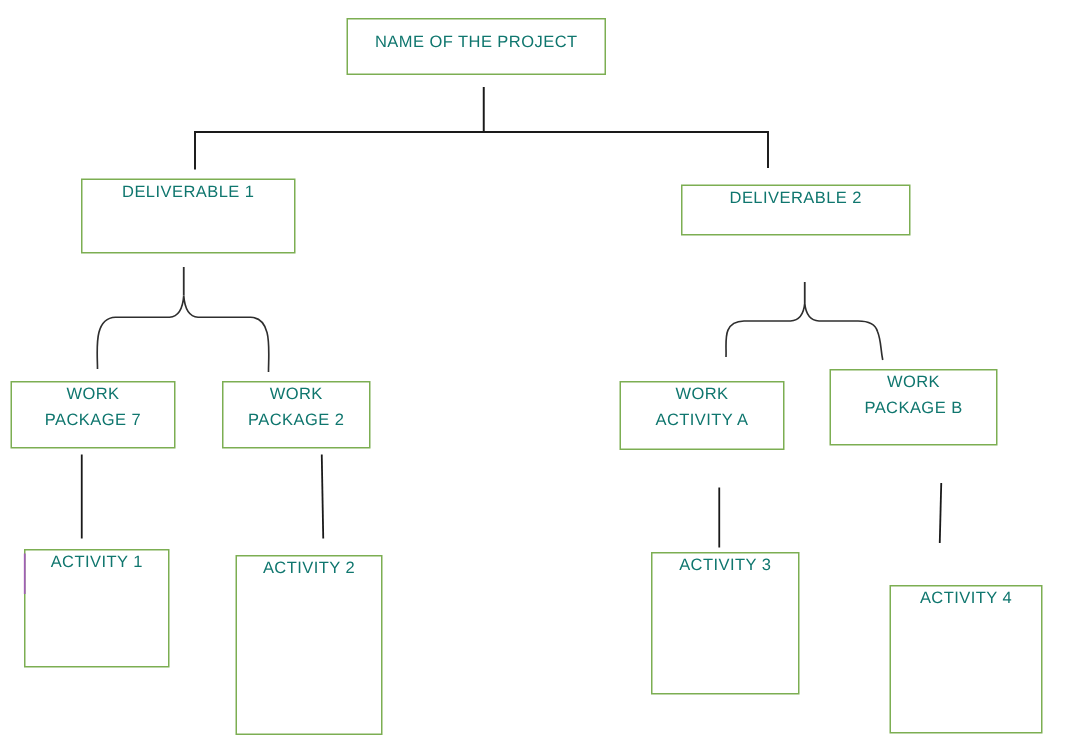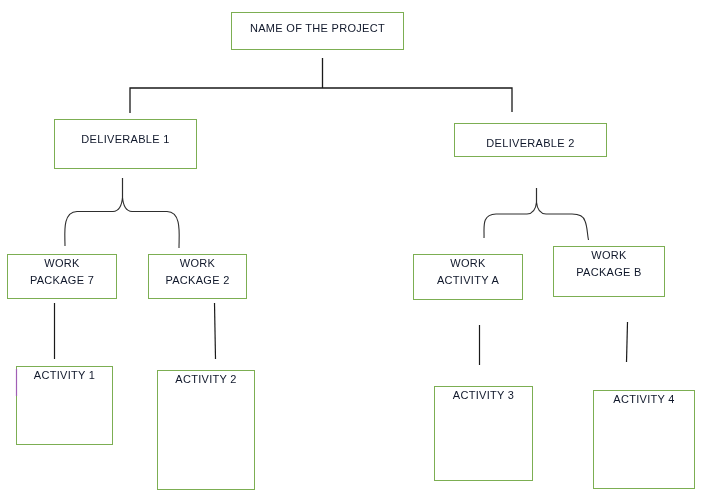--- a/index.html
+++ b/index.html
@@ -4,40 +4,40 @@
 <title>WBS Diagram</title>
 <style>
   html, body { margin: 0; padding: 0; background: #ffffff; }
   .canvas {
     position: relative;
     width: 711px;
     height: 492px;
     background: #ffffff;
     overflow: hidden;
     font-family: "Liberation Sans", sans-serif;
-    color: #0f172a;
+    color: #0f766e;
   }
   .node {
     position: absolute;
     box-sizing: border-box;
     border: 1px solid #7cae52;
     background: #ffffff;
     display: flex;
     flex-direction: column;
     align-items: center;
     font-size: 11px;
     letter-spacing: 0.3px;
     text-align: center;
     white-space: nowrap;
   }
   .node.top-align { justify-content: flex-start; }
   .node.center-align { justify-content: flex-start; }
   .node .line { display: block; line-height: 17px; }
   .proj { padding-top: 7px; }
-  .deliv { padding-top: 11px; }
+  .deliv { }
   .act { padding-bottom: 10px; }
   svg.overlay {
     position: absolute;
     left: 0; top: 0;
     pointer-events: none;
   }
 </style>
 </head>
 <body>
 
@@ -76,21 +76,21 @@
   </div>
 
   <div class="node center-align act" style="left:16px; top:366px; width:97px; height:79px;">
     <span class="line">ACTIVITY 1</span>
   </div>
 
   <div class="node center-align act" style="left:157px; top:370px; width:98px; height:120px;">
     <span class="line">ACTIVITY 2</span>
   </div>
 
-  <div class="node center-align act" style="left:434px; top:386px; width:99px; height:95px;">
+  <div class="node center-align act" style="left:434px; top:368px; width:99px; height:95px;">
     <span class="line">ACTIVITY 3</span>
   </div>
 
   <div class="node center-align act" style="left:593px; top:390px; width:102px; height:99px;">
     <span class="line">ACTIVITY 4</span>
   </div>
 
   <svg class="overlay" width="711" height="492" viewBox="0 0 711 492">
 
     <path d="M322.5 58 V88 M130 113 V88 H512 V112" fill="none" stroke="#1a1a1a" stroke-width="1.3"></path>

